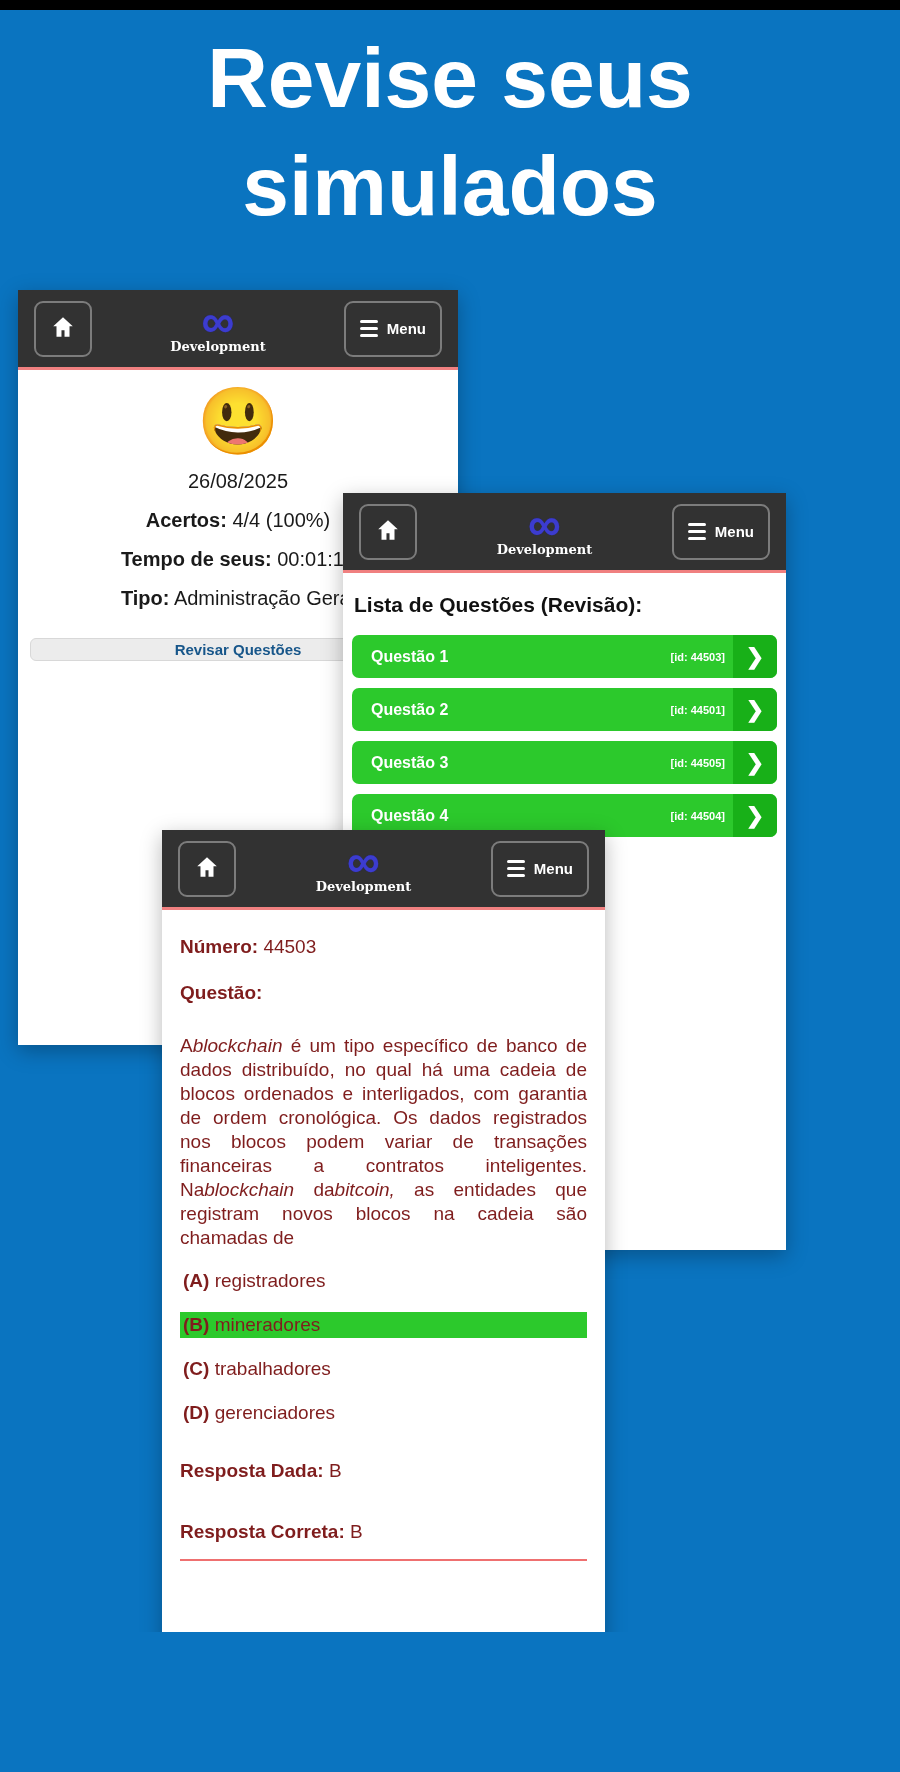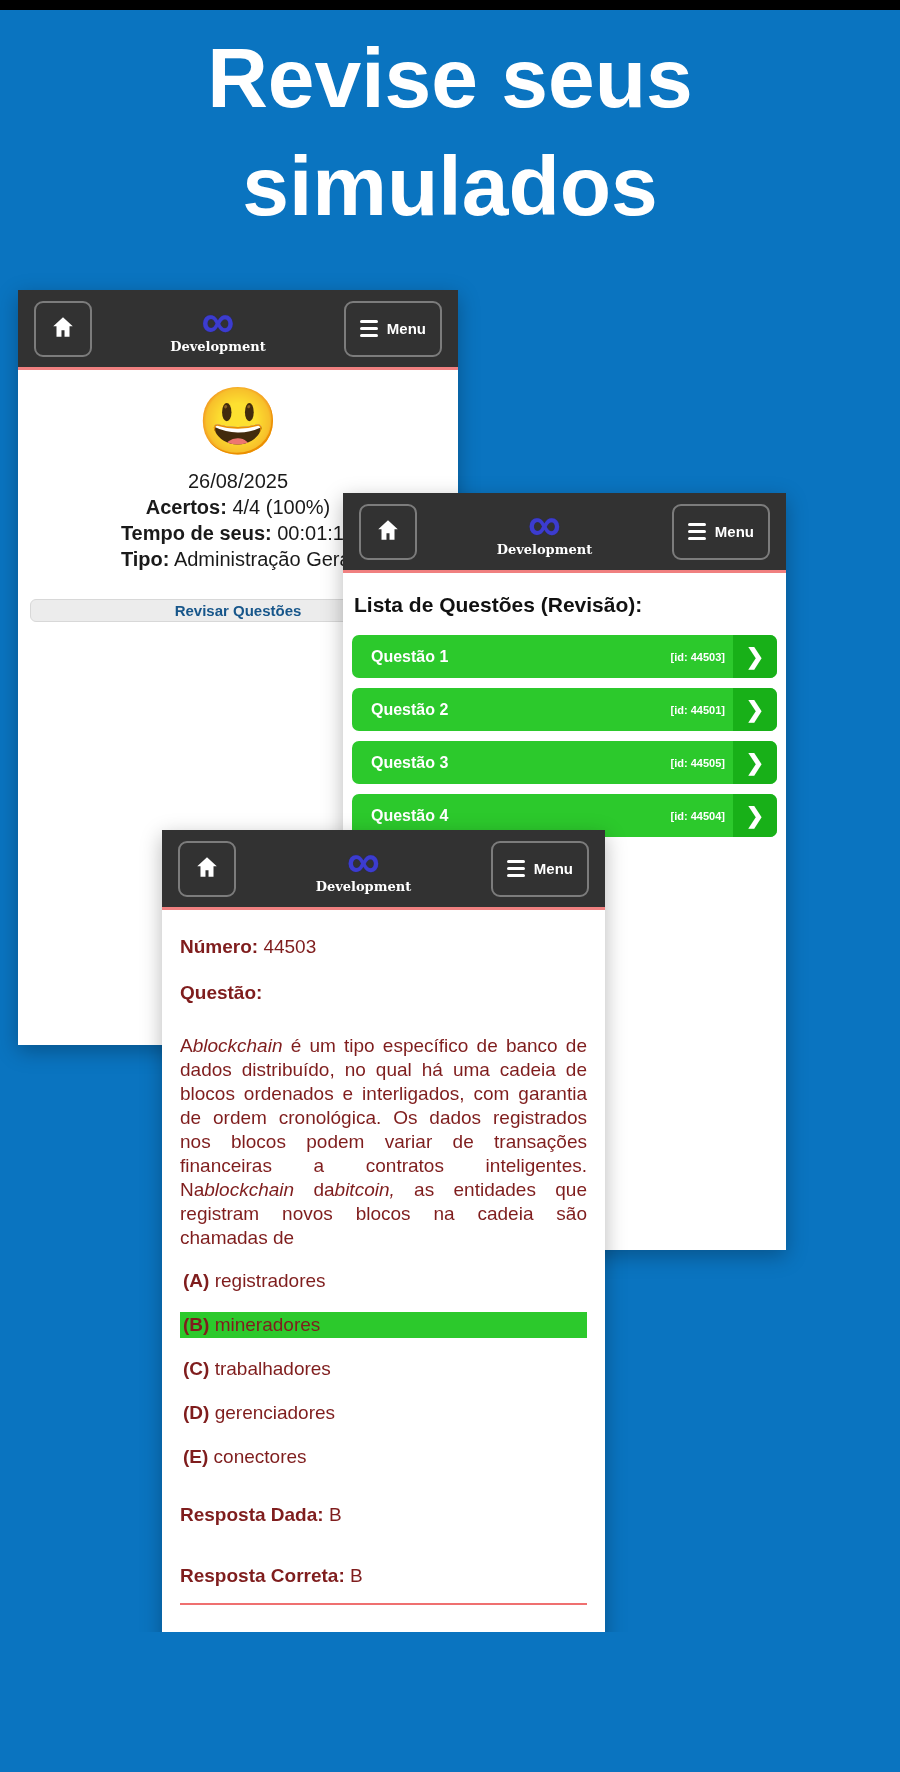--- a/index.html
+++ b/index.html
@@ -30,21 +30,21 @@
   .burger span { display:block; width:18px; height:3px; background:#fff; border-radius:2px; }
   .logo { display:flex; flex-direction:column; align-items:center; }
   .logo-infinity { color:#3c3ccf; font-size:46px; font-weight:bold; line-height:34px;
                    text-shadow:0 0 1px #2a2aa0; }
   .logo-text { color:#fff; font-family:"DejaVu Serif", serif; font-size:13px; font-weight:bold; margin-top:1px; }
 
   
   #screen1 .body { text-align:center; padding-top:14px; overflow:hidden; }
   .emoji { font-size:66px; line-height:1.15; }
   .result-date { font-size:20px; margin-top:10px; color:#1a1a1a; }
-  .result-line { font-size:20px; margin-top:3px; color:#1a1a1a; white-space:nowrap; }
+  .result-line { font-size:20px; margin-top:16px; color:#1a1a1a; white-space:nowrap; }
   .review-btn { margin:28px 12px 0; background:#ececec; border:1px solid #d8d8d8; border-radius:6px;
                 padding:2px 0; text-align:center; color:#17568a; font-weight:bold; font-size:15px; cursor:pointer; }
 
   
   #screen2 .body { padding:14px 9px 0; }
   .list-heading { font-size:21px; font-weight:bold; color:#111; margin:6px 0 18px 2px; }
   .qbtn { position:relative; background:#2cc92c; border-radius:7px; height:43px; margin-bottom:10px;
           display:flex; align-items:center; padding-left:19px; cursor:pointer; overflow:hidden; }
   .qbtn-label { color:#fff; font-weight:bold; font-size:16px; }
   .qbtn-id { position:absolute; right:52px; color:#fff; font-size:11px; font-weight:bold; }
@@ -193,21 +193,20 @@
         <b>Número:</b>
         <span>44503</span>
       </div>
       <div class="q-label">Questão:</div>
       <div class="q-text" id="question-text"><span>A</span><i>blockchain</i><span> é um tipo específico de banco de dados distribuído, no qual há uma cadeia de blocos ordenados e interligados, com garantia de ordem cronológica. Os dados registrados nos blocos podem variar de transações financeiras a contratos inteligentes. Na</span><i>blockchain</i><span> da</span><i>bitcoin,</i><span> as entidades que registram novos blocos na cadeia são chamadas de</span></div>
       <div class="options" id="options-list">
           <div class="option"><b>(A)</b> registradores</div>
           <div class="option highlight"><b>(B)</b> mineradores</div>
           <div class="option"><b>(C)</b> trabalhadores</div>
           <div class="option"><b>(D)</b> gerenciadores</div>
-          <div class="option"><b>(E)</b> conectores</div>
         </div>
       <div class="answer-line">
         <b>Resposta Dada:</b>
         <span>B</span>
       </div>
       <div class="answer-line second">
         <b>Resposta Correta:</b>
         <span>B</span>
       </div>
       <div class="red-sep"></div>

